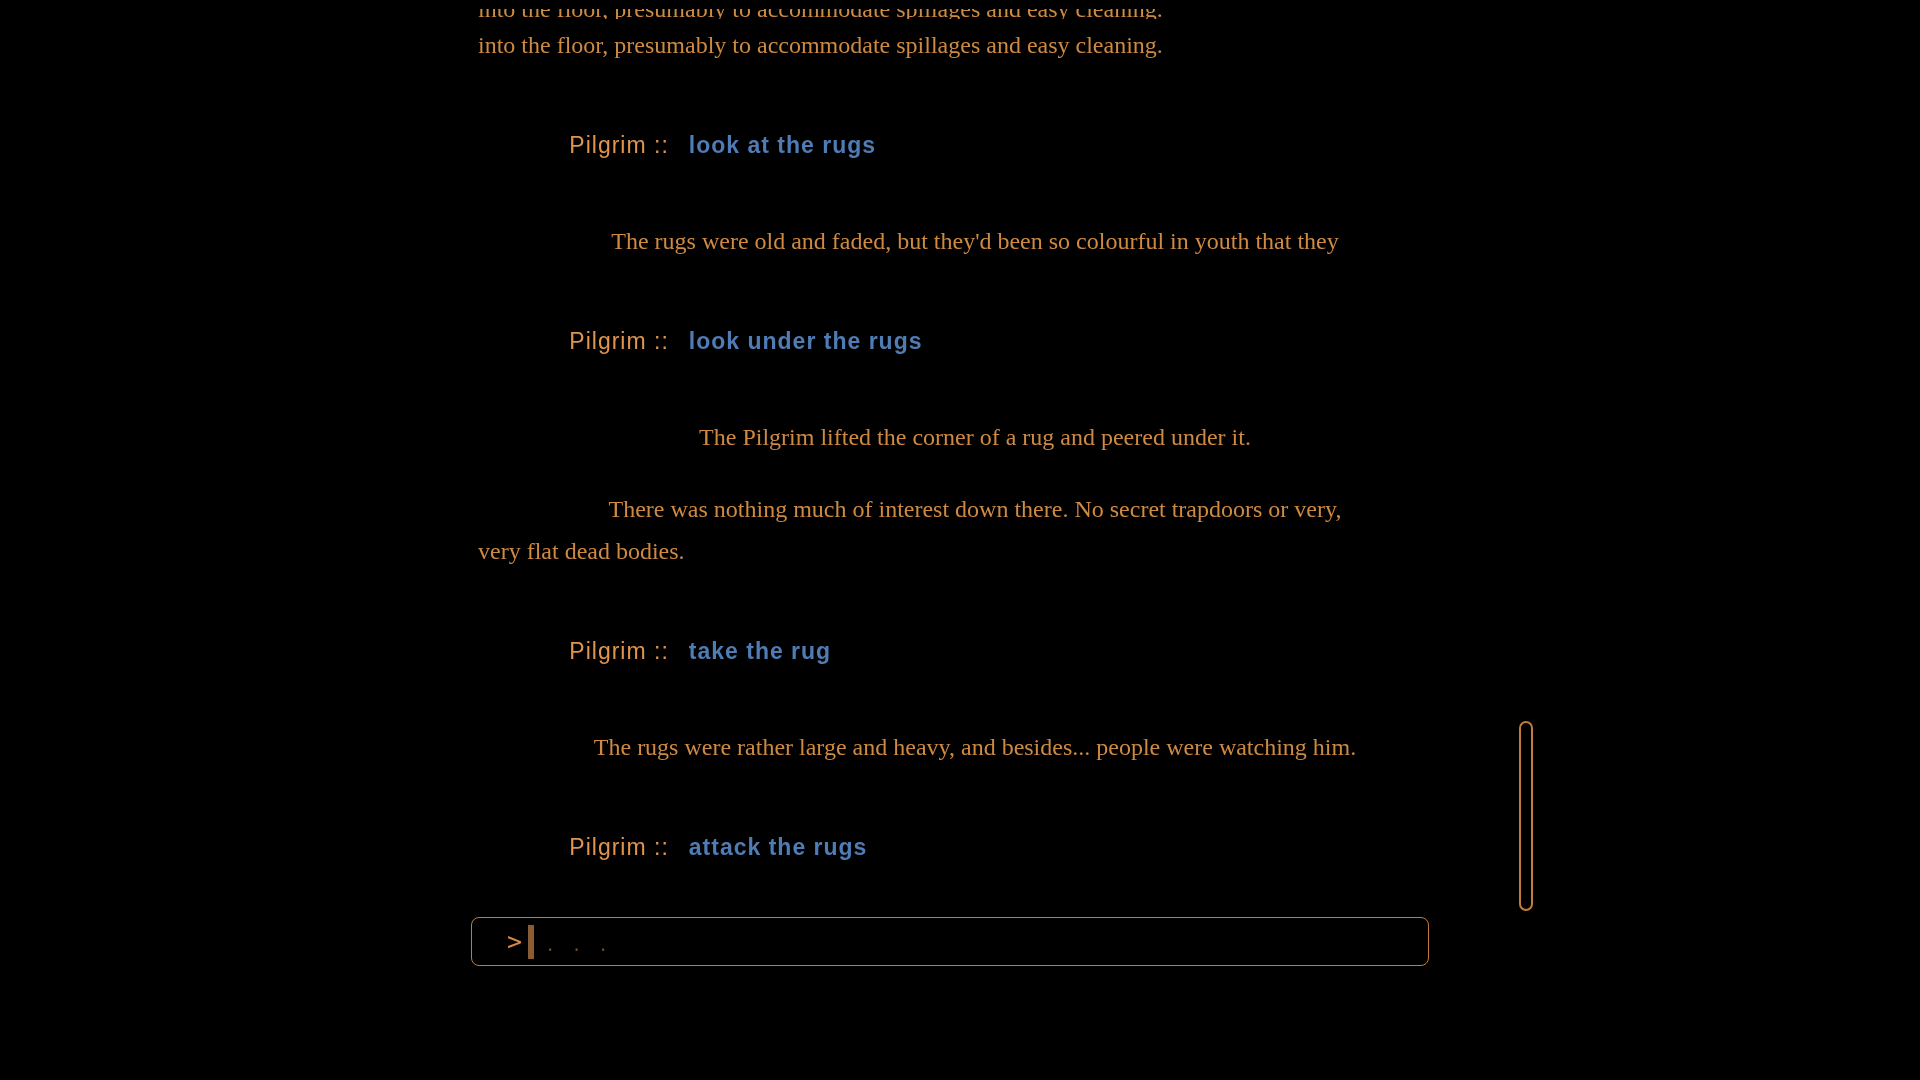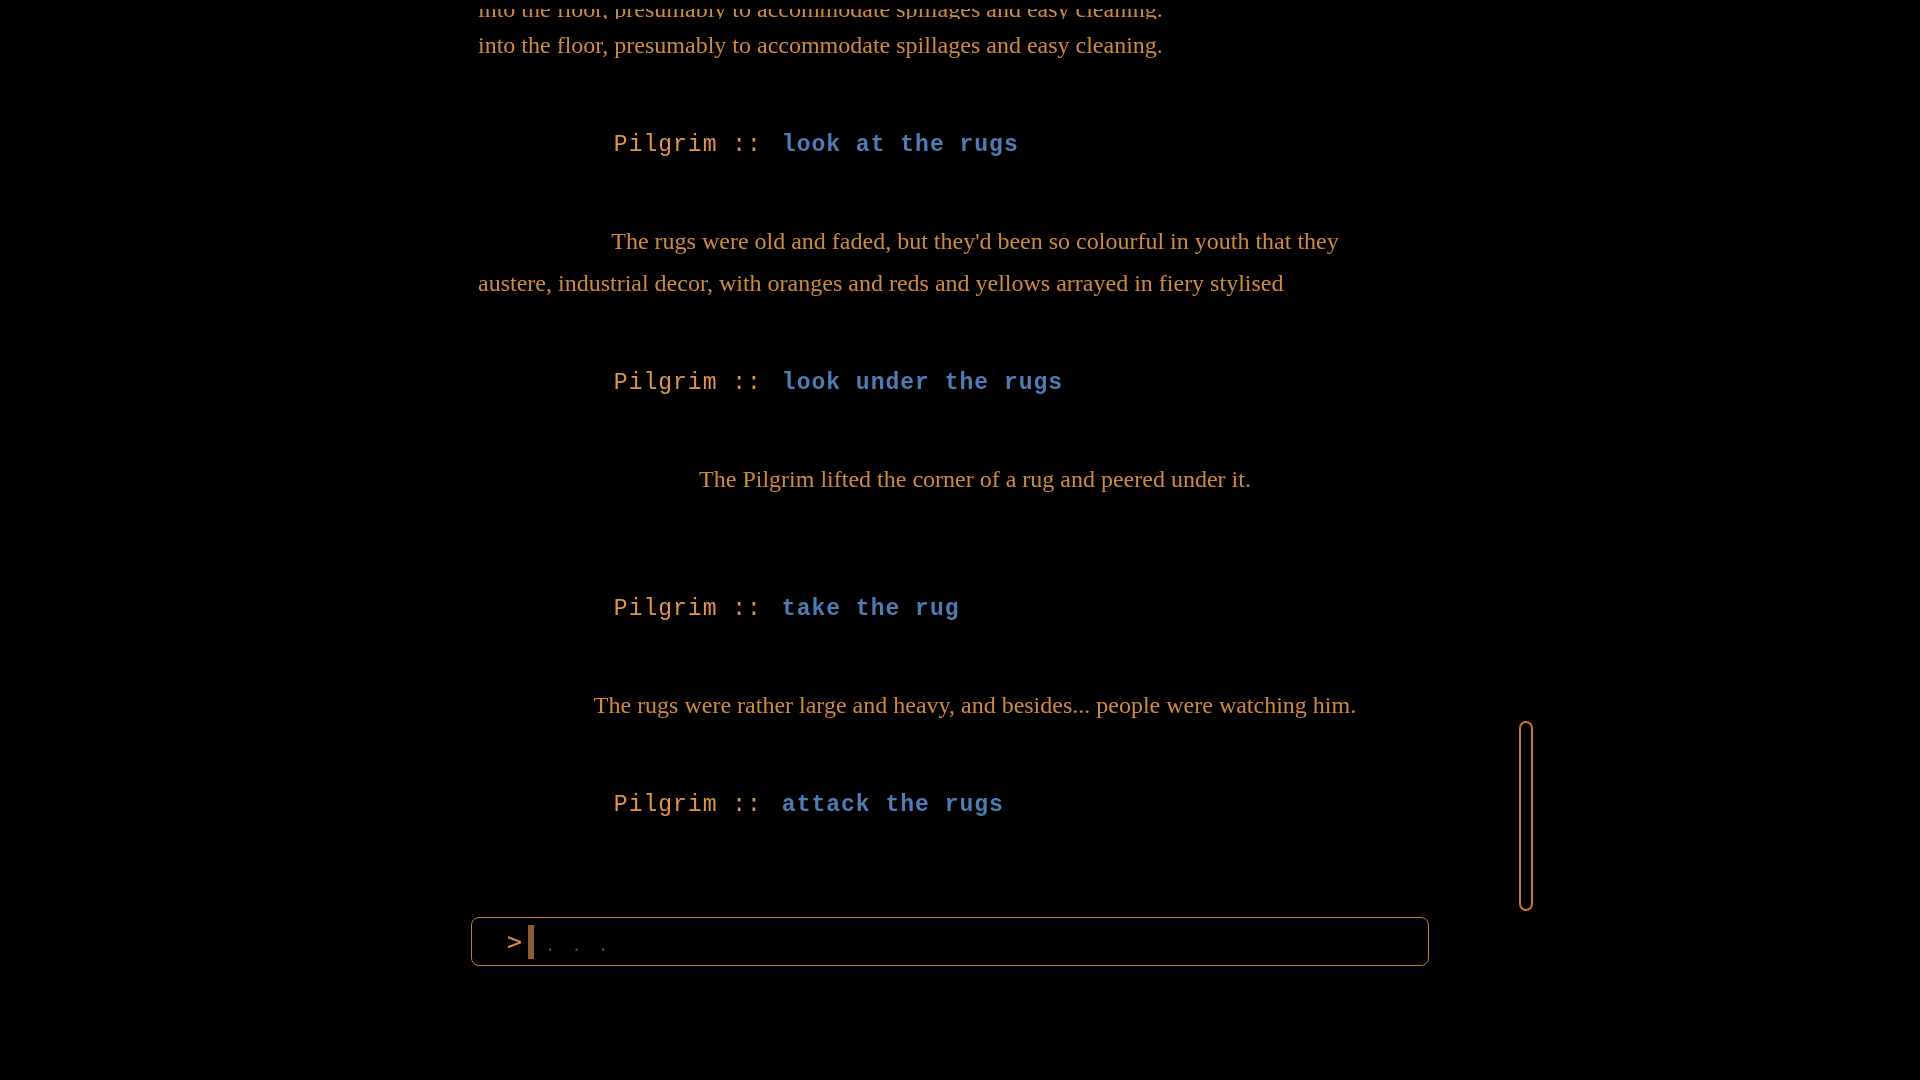--- a/index.html
+++ b/index.html
@@ -29,21 +29,21 @@
   
   .clipped { height: 10px; overflow: hidden; color: #cf8a42; font-size: 24px; line-height: 36px; }
   .clipped .pline { margin-top: -24px; }
 
   .continuation { margin-top: 2px; color: #cf8a42; font-size: 24px; line-height: 36px; }
 
   
   .command {
     margin-top: 28px;
     padding-left: 50px;
-    font-family: Liberation Mono, monospace;
+    font-family: Liberation Sans, sans-serif;
     font-size: 23px; line-height: 30px;
     letter-spacing: 1px;
     white-space: pre;
   }
   .cmd-prefix { color: #e0944c; margin-right: 14px; }
   .cmd-text   { color: #4f7cb5; font-weight: bold; }
 
   
   .input-box {
     position: absolute;
@@ -100,32 +100,33 @@
     <div class="entry continuation">
       <span class="pline">into the floor, presumably to accommodate spillages and easy cleaning.</span>
     </div>
 
     <div class="entry command">
       <span class="cmd-prefix">Pilgrim ::</span><span class="cmd-text">look at the rugs</span>
     </div>
 
     <div class="entry para">
       <span class="pline indent">The rugs were old and faded, but they'd been so colourful in youth that they</span>
-      <span class="pline">austere, industrial decor, with oranges and reds and yellows arrayed in fiery stylised</span>
     </div>
 
     <div class="entry command">
       <span class="cmd-prefix">Pilgrim ::</span><span class="cmd-text">look under the rugs</span>
     </div>
 
     <div class="entry para">
       <span class="pline indent">The Pilgrim lifted the corner of a rug and peered under it.</span>
     </div>
 
     <div class="entry para">
+      <span class="pline indent">There was nothing much of interest down there. No secret trapdoors or very,</span>
+      <span class="pline">very flat dead bodies.</span>
     </div>
 
     <div class="entry command">
       <span class="cmd-prefix">Pilgrim ::</span><span class="cmd-text">take the rug</span>
     </div>
 
     <div class="entry para">
       <span class="pline indent">The rugs were rather large and heavy, and besides... people were watching him.</span>
     </div>
 

